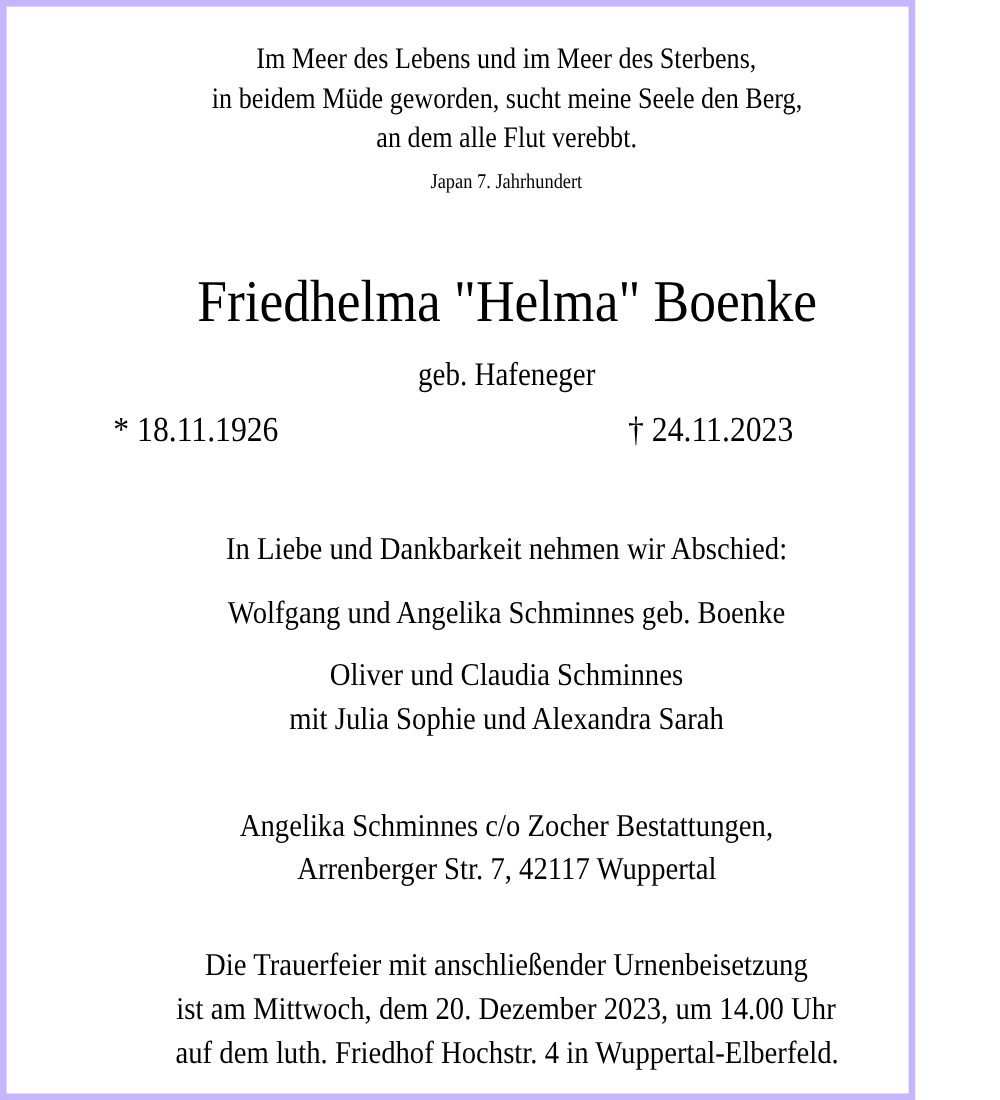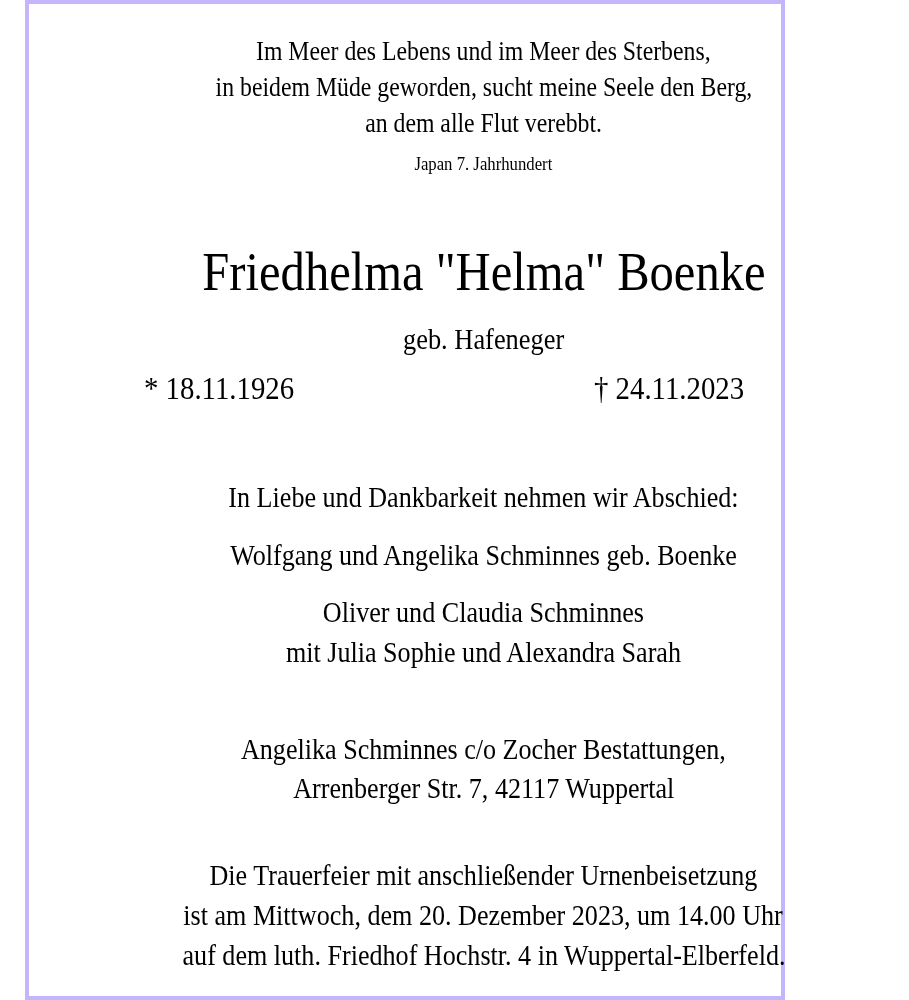--- a/index.html
+++ b/index.html
@@ -1,33 +1,33 @@
 <!DOCTYPE html>
 <html><head>
 <meta charset="utf-8">
 <style>
   html, body { margin: 0; padding: 0; background: #fff; }
   body { width: 909px; height: 1000px; position: relative; overflow: hidden; }
   .frame {
-    position: absolute; left: 0; top: 0; width: 760px; height: 1000px;
-    box-sizing: border-box; border: 4px solid #c4b5fd; background: #fff; margin-left: 25px;
+    position: absolute; left: 0; top: 0; width: 832px; height: 1000px;
+    box-sizing: border-box; border: 6px solid #c4b5fd; background: #fff;
   }
   .line {
     position: absolute; left: 0; width: 909px; text-align: center;
     font-family: "Liberation Serif", "DejaVu Serif", serif; color: #000;
     white-space: nowrap; line-height: 1;
   }
   .sq { display: inline-block; transform-origin: center; }
   .poem { font-size: 27px; }
   .src { font-size: 19px; }
   .name { font-size: 54px; }
   .maiden { font-size: 30px; }
   .dates { font-size: 32px; }
   .body { font-size: 29px; }
-  .d-left { position: absolute; left: 115px; }
+  .d-left { position: absolute; left: 97px; }
   .d-right { position: absolute; left: 565px; }
 </style>
 </head>
 <body>
 
 <div class="frame">
 
   <div class="line poem" style="top:34px"><span class="sq" style="transform:scaleX(0.88)">Im Meer des Lebens und im Meer des Sterbens,</span></div>
   <div class="line poem" style="top:70px"><span class="sq" style="transform:scaleX(0.88)">in beidem Müde geworden, sucht meine Seele den Berg,</span></div>
   <div class="line poem" style="top:106px"><span class="sq" style="transform:scaleX(0.88)">an dem alle Flut verebbt.</span></div>

